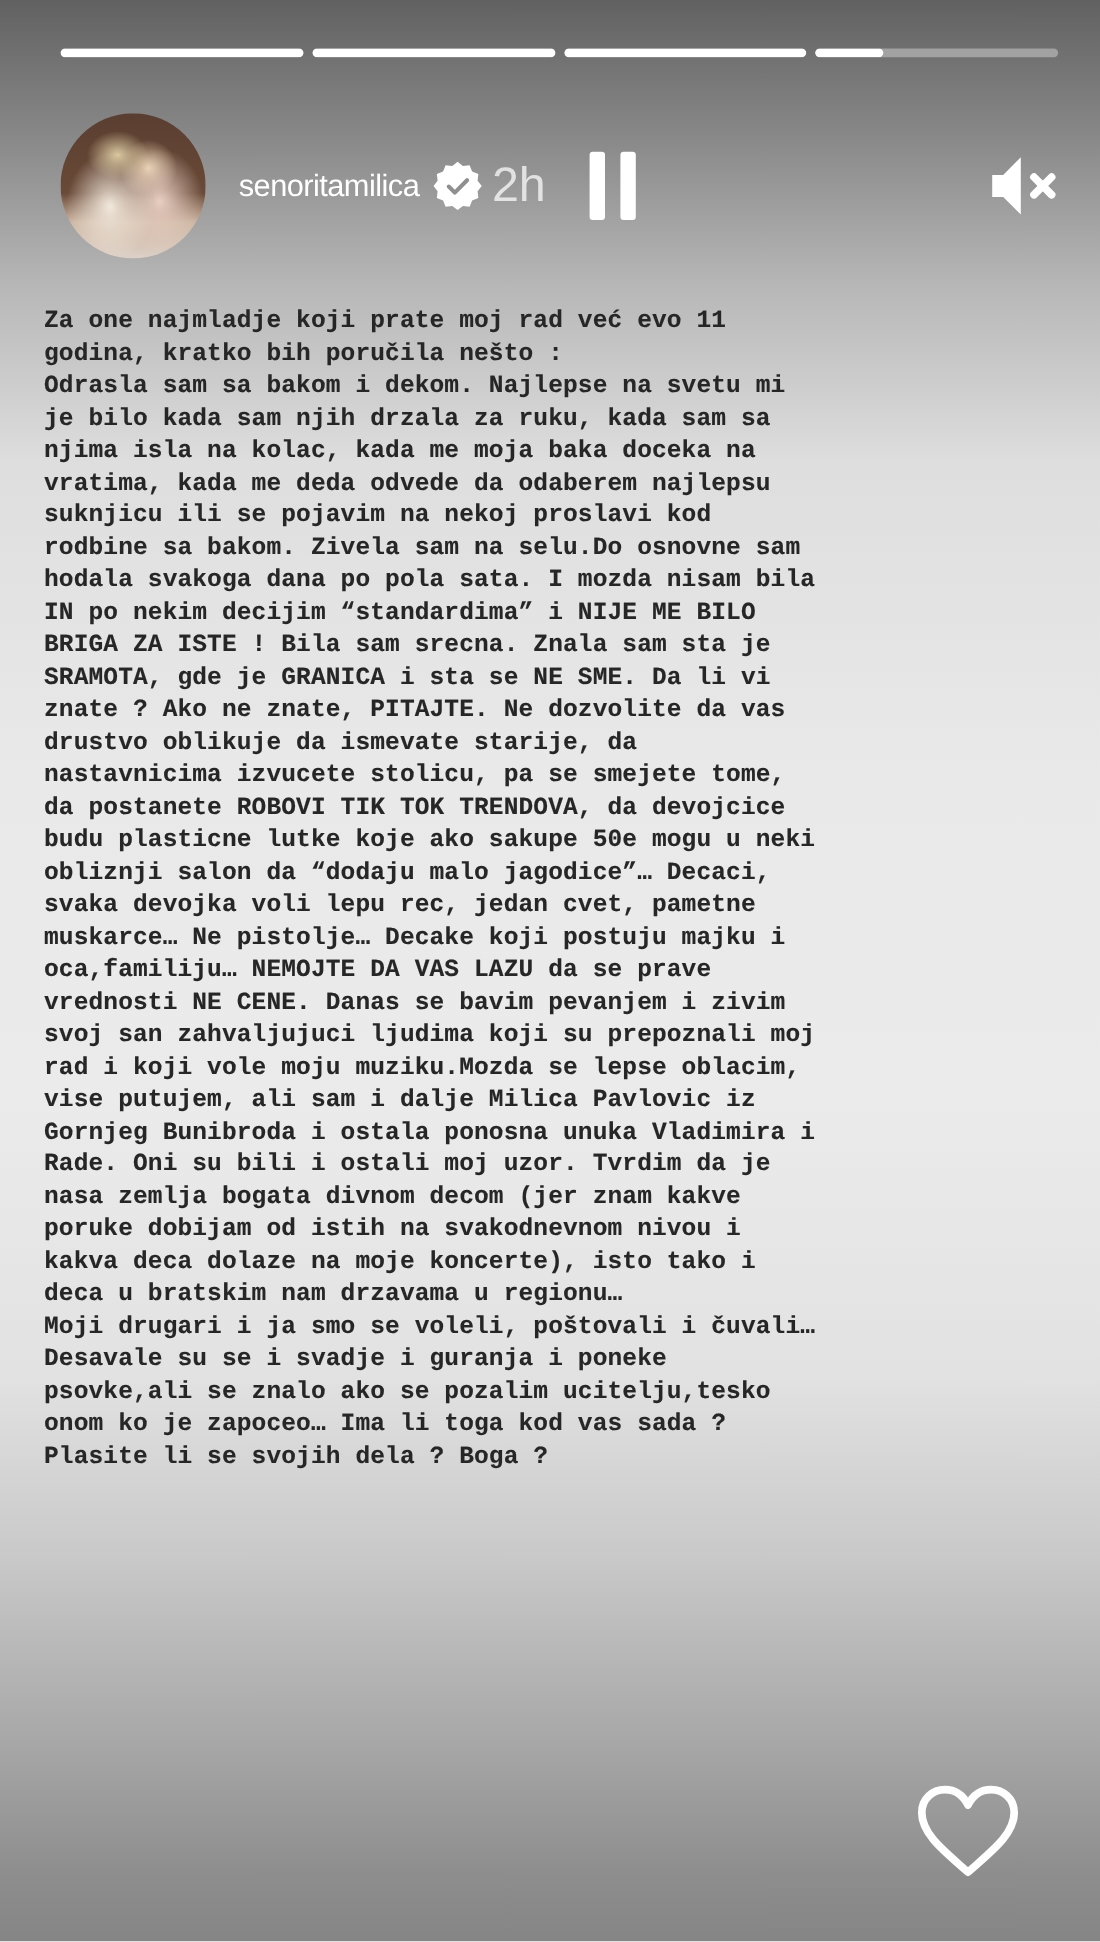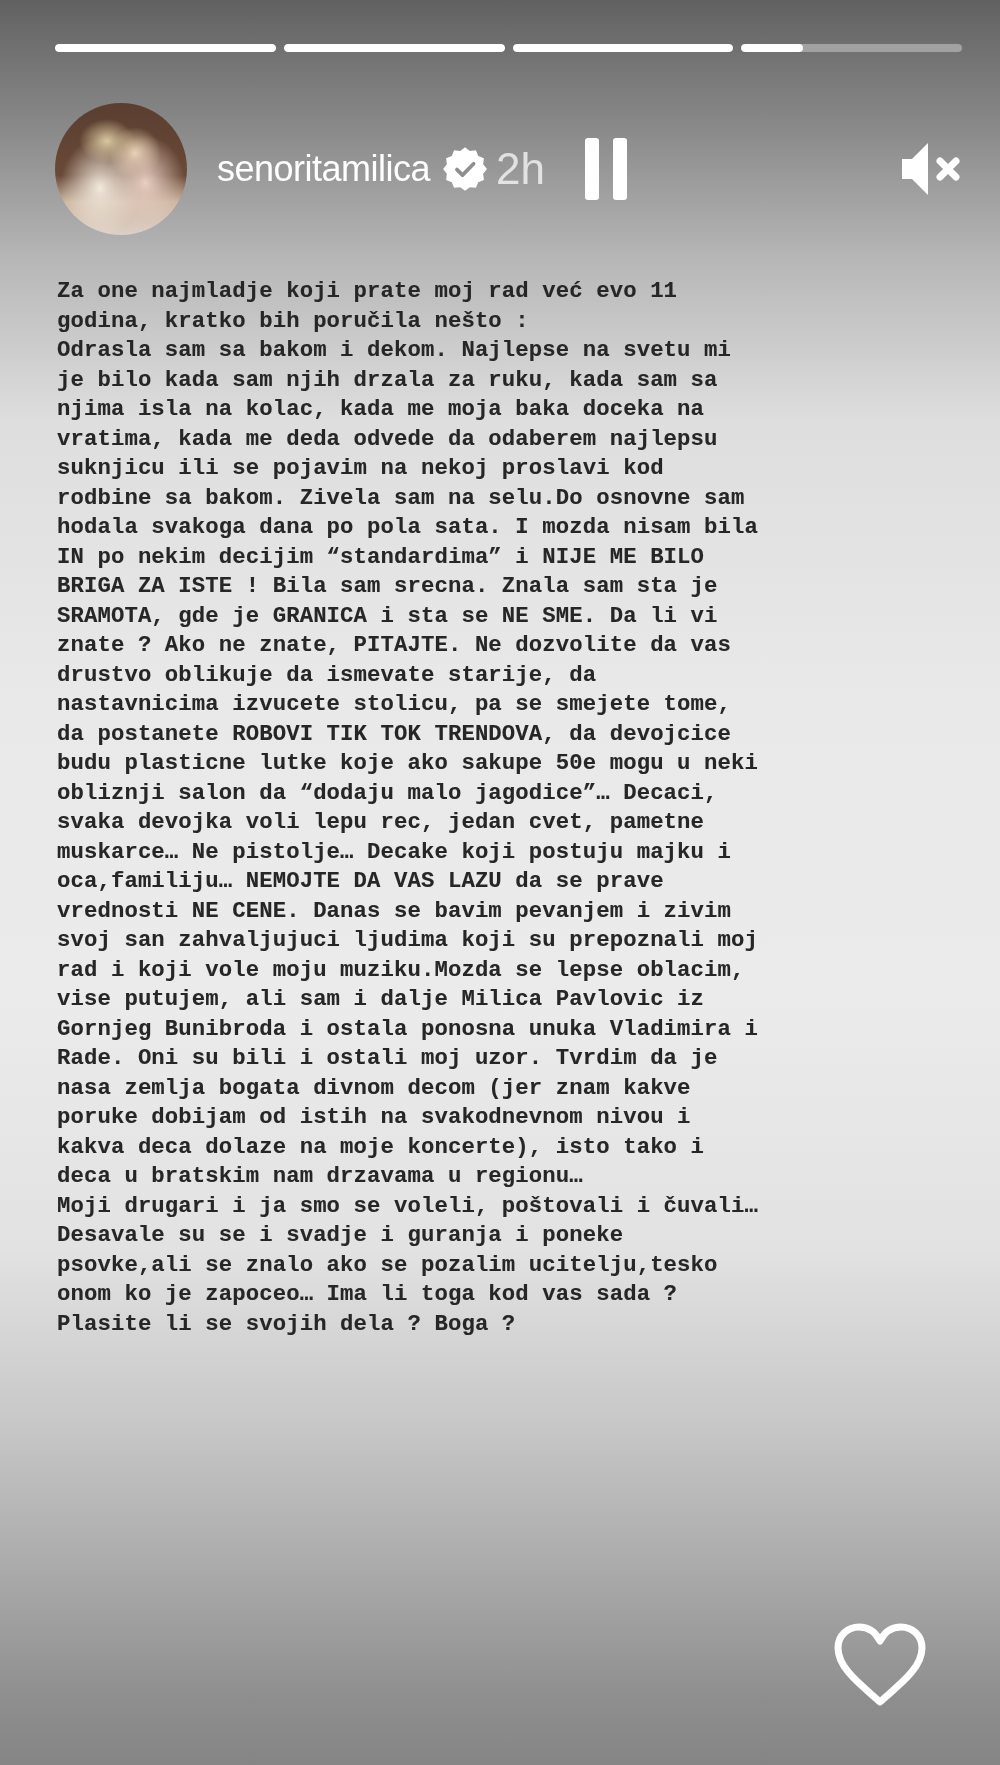--- a/index.html
+++ b/index.html
@@ -31,33 +31,33 @@
   .avatar {
     width: 132px; height: 132px; border-radius: 50%; flex: none;
     background:
       radial-gradient(ellipse 28px 22px at 52px 38px, #d9c8a0 0%, rgba(217,200,160,0) 100%),
       radial-gradient(ellipse 40px 50px at 45px 85px, #f1e8dc 0%, rgba(241,232,220,0) 100%),
       radial-gradient(ellipse 40px 48px at 90px 80px, #e8cfc3 0%, rgba(232,207,195,0) 100%),
       radial-gradient(ellipse 26px 26px at 80px 50px, #e9d2b0 0%, rgba(233,210,176,0) 100%),
       linear-gradient(to bottom, #5a3e30 0%, #6a4a38 55%, #cbb4a0 75%, #ddd0c6 100%);
   }
   .username {
-    margin-left: 30px; color: #fff; font-size: 36px; letter-spacing: -0.5px;
+    margin-left: 30px; color: #fff; font-size: 28px; letter-spacing: -0.5px;
     line-height: 1;
   }
   .verified { margin-left: 12px; width: 46px; height: 46px; display: inline-block; }
   .time { margin-left: 8px; color: rgba(255,255,255,0.72); font-size: 44px; line-height: 1; }
   .pause { margin-left: 40px; width: 42px; height: 62px; position: relative; }
   .pause::before, .pause::after {
     content: ""; position: absolute; top: 0; width: 14px; height: 62px; background: #fff; border-radius: 3px;
   }
   .pause::before { left: 0; } .pause::after { right: 0; }
   .mute { margin-left: auto; width: 64px; height: 60px; }
   .caption {
-    position: absolute; top: 277px; left: 57px; width: 930px;
+    position: absolute; top: 277px; left: 40px; width: 930px;
     font-family: "Liberation Mono", monospace; font-size: 22.3px; line-height: 29.5px;
     color: #262626; font-weight: bold; -webkit-text-stroke: 0.1px #262626;
     white-space: pre; letter-spacing: 0.1px;
   }
   .caption .line { display: block; }
   .heart { position: absolute; left: 830px; top: 1620px; width: 100px; height: 90px; }
 </style>
 </head>
 <body>
 

